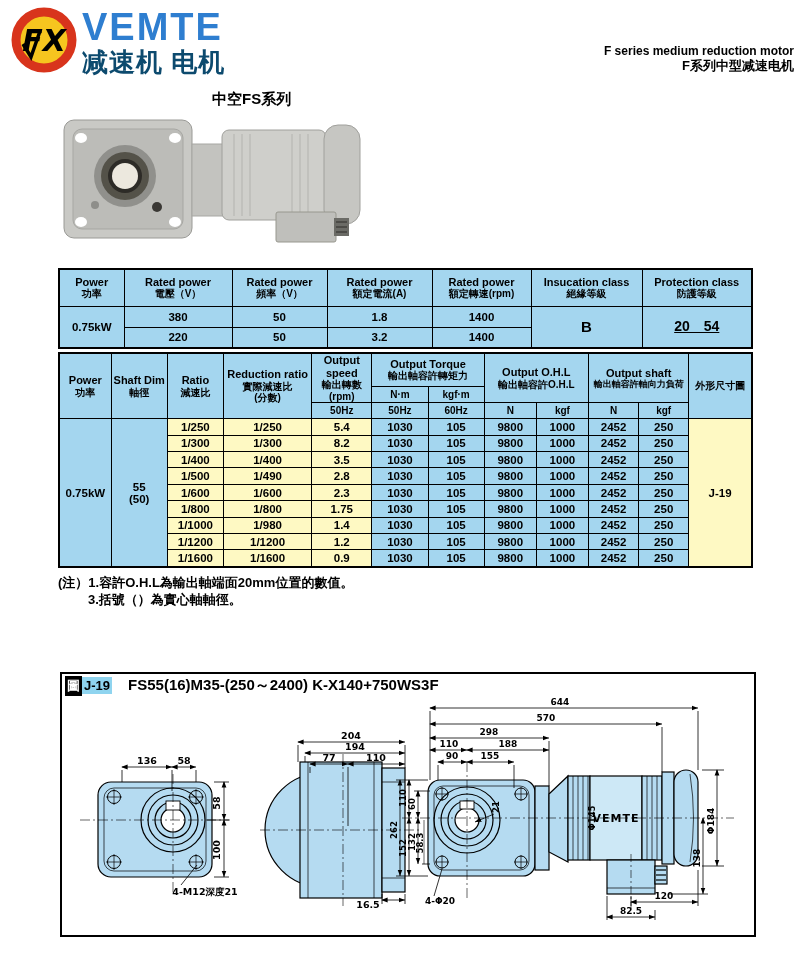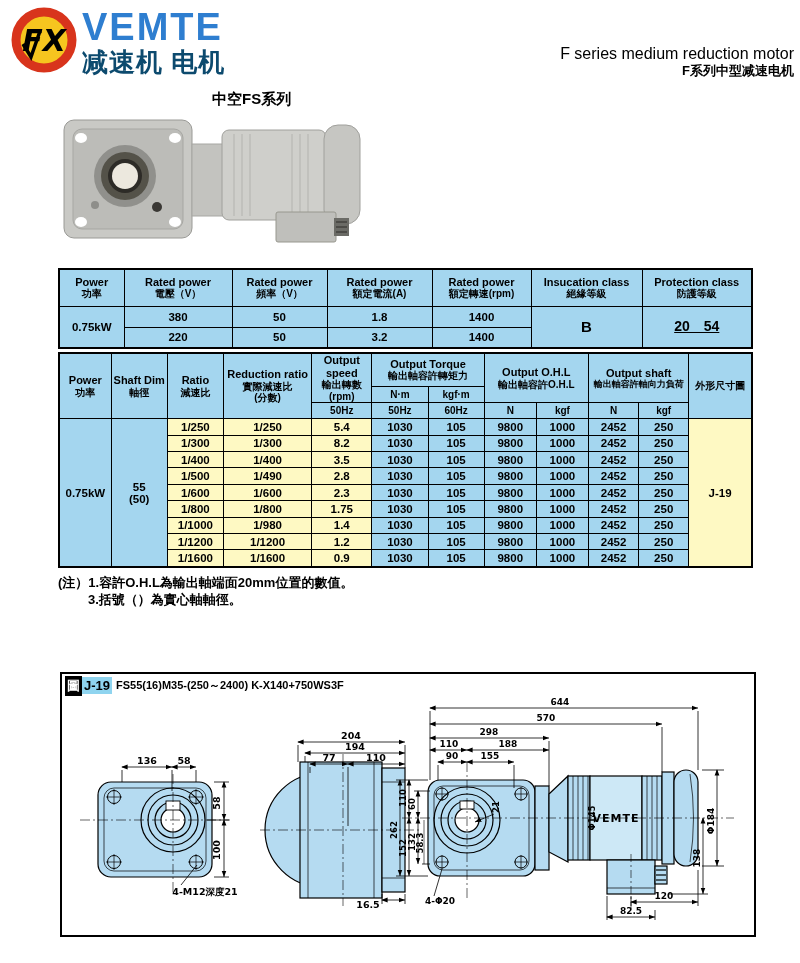--- a/index.html
+++ b/index.html
@@ -4,21 +4,21 @@
 <style>
   html,body{margin:0;padding:0;background:#fff;}
   body{width:800px;height:963px;position:relative;font-family:"Liberation Sans",sans-serif;color:#000;overflow:hidden;}
   .abs{position:absolute;}
 
   
   .brand-txt{position:absolute;left:82px;top:8px;line-height:1;}
   .brand-name{font-size:38px;font-weight:900;color:#2e7ed0;letter-spacing:2px;}
   .brand-sub{font-size:26px;font-weight:900;color:#0c4a6e;margin-top:3px;letter-spacing:1px;}
   .hdr-right{position:absolute;right:24px;top:44px;text-align:right;line-height:1.2;}
-  .hdr-en{font-size:16px;font-weight:400;}
+  .hdr-en{font-size:12px;font-weight:700;}
   .hdr-cn{font-size:13px;font-weight:900;}
   .series-label{position:absolute;left:212px;top:90px;font-size:15px;font-weight:900;}
 
   
   table{border-collapse:collapse;table-layout:fixed;}
   td,th{border:1px solid #000;text-align:center;vertical-align:middle;padding:0;overflow:hidden;}
   .t1,.t2{position:absolute;left:58px;border:2px solid #000;}
   .t1{top:268px;width:695px;}
   .t2{top:352px;width:695px;}
   .bg{background:#a4d6ef;}
@@ -31,21 +31,21 @@
 
   
   .notes{position:absolute;left:58px;top:574px;font-size:13px;font-weight:700;line-height:17px;}
   .notes .ind{padding-left:30px;}
 
   
   .draw-box{position:absolute;left:60px;top:672px;width:692px;height:261px;border:2px solid #000;background:#fff;}
   .draw-title{position:absolute;left:3px;top:2px;height:19px;display:flex;align-items:center;font-weight:900;}
   .ref-pre{background:#000;color:#fff;font-size:13px;padding:1px 2px;}
   .ref-id{background:#8fd4ef;color:#000;font-size:13px;padding:1px 2px;}
-  .model{font-size:11px;margin-left:4px;letter-spacing:0px;}
+  .model{font-size:15px;margin-left:16px;letter-spacing:0px;}
   svg text{font-family:"DejaVu Sans",sans-serif;}
 </style>
 </head>
 <body>
 
 <div class="abs" style="left:0;top:0;width:780px;height:110px;padding-left:38px;">
   <svg class="abs" style="left:10px;top:6px;" width="68" height="68" viewBox="0 0 68 68">
     <circle cx="34" cy="34" r="28" fill="#f6c51f" stroke="#d8341c" stroke-width="9"></circle>
     <text x="34" y="45" text-anchor="middle" font-size="30" font-weight="900" font-style="italic" fill="#000">FX</text>
     <path d="M13,38 l8,13 l9,-26" stroke="#000" stroke-width="3.5" fill="none"></path>

